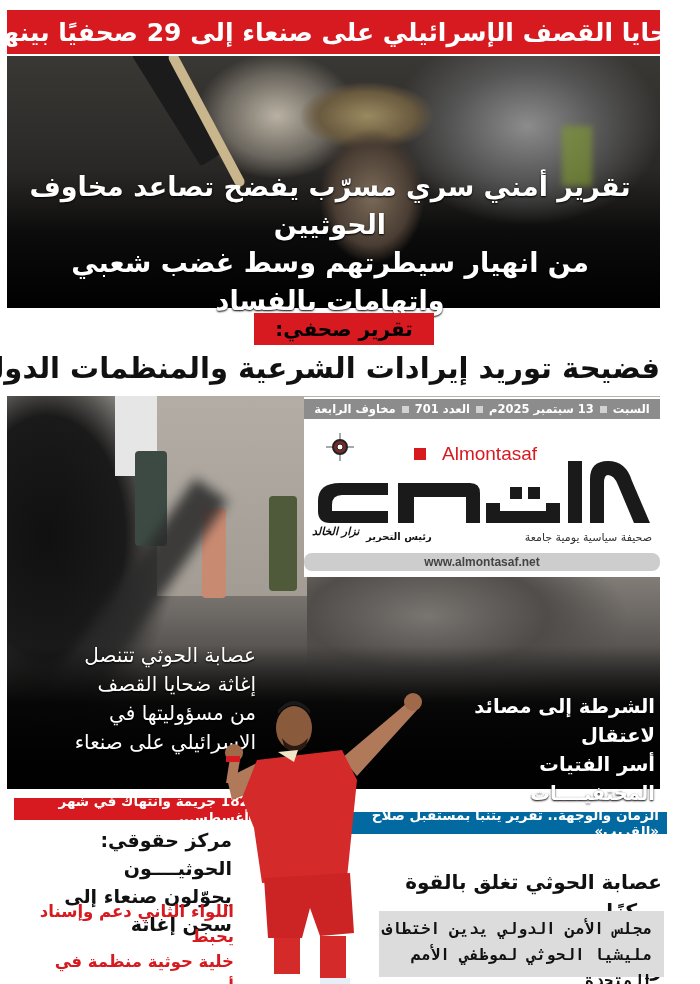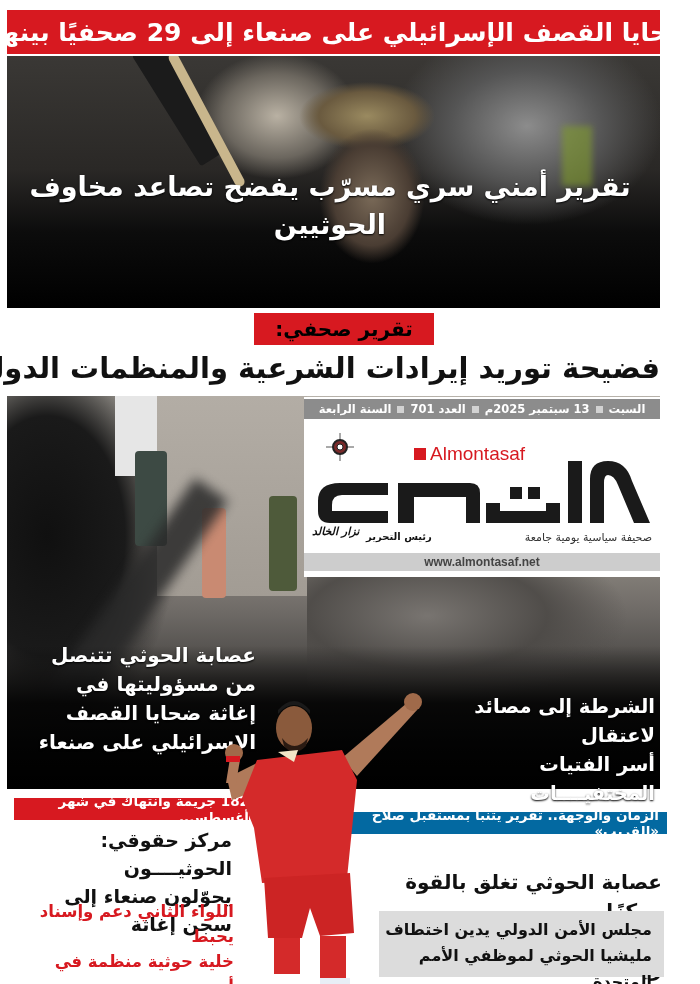--- a/index.html
+++ b/index.html
@@ -55,71 +55,72 @@
       background: linear-gradient(180deg, rgba(0,0,0,0) 0%, rgba(0,0,0,.85) 40%, #000 100%); }
     .person { position: absolute; border-radius: 4px; }
 
     
     .masthead { position: absolute; left: 297px; top: 389px; width: 356px; height: 180px; background: #fff; }
     .dateline { position: absolute; left: 0; top: 2px; width: 356px; height: 20px; background: #8c8c8c;
       color: #fff; font-size: 11.5px; font-weight: bold; display: flex; align-items: center; justify-content: center; gap: 6px; }
     .dateline .sq { display: inline-block; width: 7px; height: 7px; background: #d2d2d2; }
     .logo-area { position: absolute; left: 0; top: 24px; width: 356px; height: 105px; }
     .logo-latin { position: absolute; left: 110px; top: 22px; color: #d71920; font-family: "Liberation Sans", sans-serif;
-      font-size: 19px; display: flex; align-items: center; gap: 4px; }
+      font-size: 19px; display: flex; align-items: center; gap: 16px; }
     .logo-latin .sq { width: 12px; height: 12px; background: #d71920; display: inline-block; }
     .logo-arabic { position: absolute; left: 6px; top: 40px; width: 344px; height: 66px; }
     .target-icon { position: absolute; left: 22px; top: 12px; width: 28px; height: 28px; }
     .tagline { position: absolute; right: 8px; top: 134px; font-size: 11px; color: #333; }
     .editor-label { position: absolute; left: 62px; top: 134px; font-size: 10px; font-weight: bold; color: #111; }
     .editor-name { position: absolute; left: 8px; top: 128px; font-size: 11px; font-style: italic; font-weight: bold;
       font-family: "DejaVu Serif", serif; color: #111; }
     .website { position: absolute; left: 0; top: 156px; width: 356px; height: 18px; background: #cdcdcd;
       color: #444; font-size: 12px; font-weight: bold; font-family: "Liberation Sans", sans-serif;
-      display: flex; align-items: center; justify-content: center; }
+      display: flex; align-items: center; justify-content: center; border-radius: 8px; }
 
     
     .cap-left { position: absolute; left: 4px; top: 633px; width: 245px; text-align: right;
-      color: #fff; font-weight: bold; font-size: 20px; line-height: 29px; text-shadow: 0 1px 2px #000; }
+      color: #fff; font-weight: normal; font-size: 20px; line-height: 29px; text-shadow: 0 1px 2px #000; }
     .cap-right { position: absolute; left: 423px; top: 684px; width: 225px; text-align: right;
       color: #fff; font-weight: bold; font-size: 19.5px; line-height: 29px; text-shadow: 0 1px 2px #000; }
 
     
     .player { position: absolute; left: 195px; top: 680px; width: 235px; height: 304px; }
 
     
     .red-label-left { position: absolute; left: 7px; top: 790px; width: 235px; height: 22px; background: #d71920;
       color: #fff; font-weight: bold; font-size: 13.5px; display: flex; align-items: center; justify-content: center; }
     .red-label-right { position: absolute; left: 320px; top: 804px; width: 340px; height: 22px; background: #0369a1;
       color: #fff; font-weight: bold; font-size: 13.5px; display: flex; align-items: center; justify-content: flex-end; padding-right: 8px; box-sizing: border-box; }
     .story-left { position: absolute; left: 20px; top: 818px; width: 205px; text-align: right;
       color: #111; font-weight: bold; font-size: 19px; line-height: 28px; }
     .story-left-red { position: absolute; left: 15px; top: 891px; width: 212px; text-align: right;
       color: #d71920; font-weight: bold; font-size: 16.5px; line-height: 25px; }
     .story-right { position: absolute; left: 385px; top: 820px; width: 270px; text-align: right;
       color: #111; font-weight: bold; font-size: 20px; line-height: 29px; margin-top: 40px; }
     .grey-box { position: absolute; left: 372px; top: 903px; width: 285px; height: 66px; background: #dcdcdc;
-      color: #111; font-weight: bold; font-size: 16px; line-height: 26px; text-align: right; padding: 6px 12px 0 0; box-sizing: border-box; }
+      color: #111; font-weight: bold; font-size: 16px; line-height: 26px; text-align: right; padding: 6px 12px 0 0; box-sizing: border-box; font-family: Liberation Mono, monospace; }
   </style>
 </head>
 <body>
 
 <div class="page">
 
   <div class="top-banner rtl">
     <span>ارتفاع ضحايا القصف الإسرائيلي على صنعاء إلى 29 صحفيًا بينهم إعلامية</span>
   </div>
 
   <div class="hero">
     <div class="rifle"></div>
     <div class="strap"></div>
     <div class="vest"></div>
   </div>
   <div class="hero-headline rtl">
     <div>تقرير أمني سري مسرّب يفضح تصاعد مخاوف الحوثيين</div>
+    <div>من انهيار سيطرتهم وسط غضب شعبي واتهامات بالفساد</div>
   </div>
 
   <div class="kicker rtl">
     <span>تقرير صحفي:</span>
   </div>
   <div class="main-headline rtl">فضيحة توريد إيرادات الشرعية والمنظمات الدولية إلى الحوثيين</div>
 
   <div class="collage">
     <div class="sky"></div>
     <div class="building"></div>
@@ -132,21 +133,21 @@
   </div>
 
   <div class="masthead">
     <div class="dateline rtl">
       <span>السبت</span>
       <span class="sq"></span>
       <span>13 سبتمبر 2025م</span>
       <span class="sq"></span>
       <span>العدد 701</span>
       <span class="sq"></span>
-      <span>السنة الرابعة</span>
+      <span>مخاوف الرابعة</span>
     </div>
     <div class="logo-area">
       <svg class="target-icon" viewBox="0 0 28 28">
         <line x1="14" y1="0" x2="14" y2="28" stroke="#555" stroke-width="1"></line>
         <line x1="0" y1="14" x2="28" y2="14" stroke="#555" stroke-width="1"></line>
         <circle cx="14" cy="14" r="7" fill="#7a2a2a" stroke="#222" stroke-width="2"></circle>
         <circle cx="14" cy="14" r="3" fill="#fff" stroke="#222" stroke-width="1"></circle>
       </svg>
       <div class="logo-latin">
         <span class="sq"></span>
@@ -164,22 +165,22 @@
       </svg>
     </div>
     <div class="tagline rtl">صحيفة سياسية يومية جامعة</div>
     <div class="editor-name rtl">نزار الخالد</div>
     <div class="editor-label rtl">رئيس التحرير</div>
     <div class="website">www.almontasaf.net</div>
   </div>
 
   <div class="cap-left rtl">
     <div>عصابة الحوثي تتنصل</div>
+    <div>إغاثة ضحايا القصف</div>
     <div>من مسؤوليتها في</div>
-    <div>إغاثة ضحايا القصف</div>
     <div>الإسرائيلي على صنعاء</div>
   </div>
   <div class="cap-right rtl">
     <div>الشرطة إلى مصائد لاعتقال</div>
     <div>أسر الفتيات المختفيــــات</div>
   </div>
 
   <div class="red-label-left rtl">
     <span>182 جريمة وانتهاك في شهر أغسطس..</span>
   </div>

